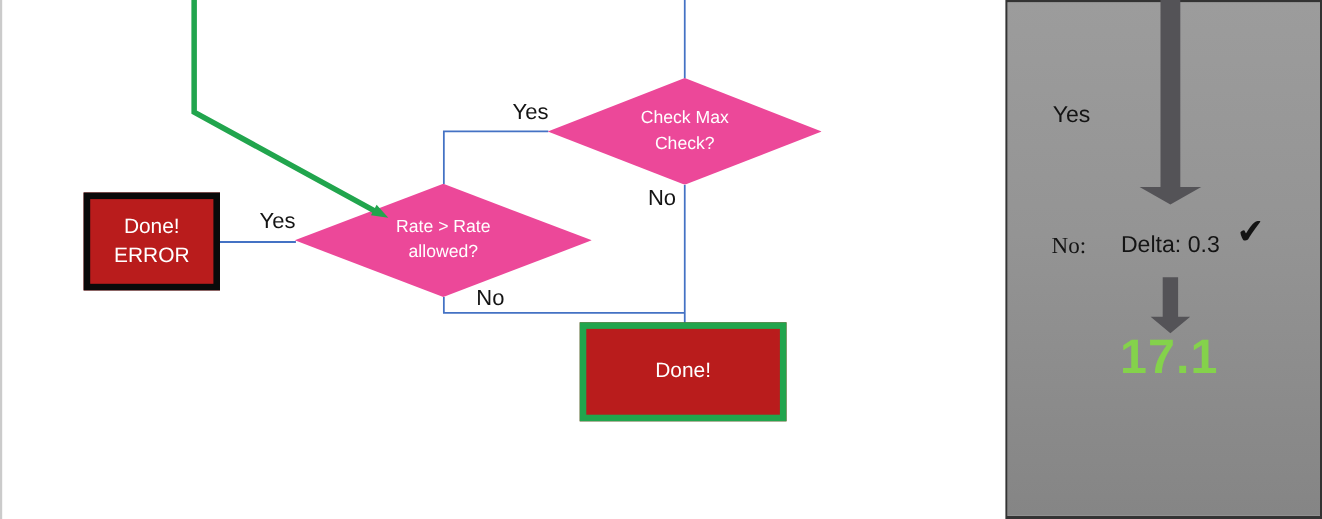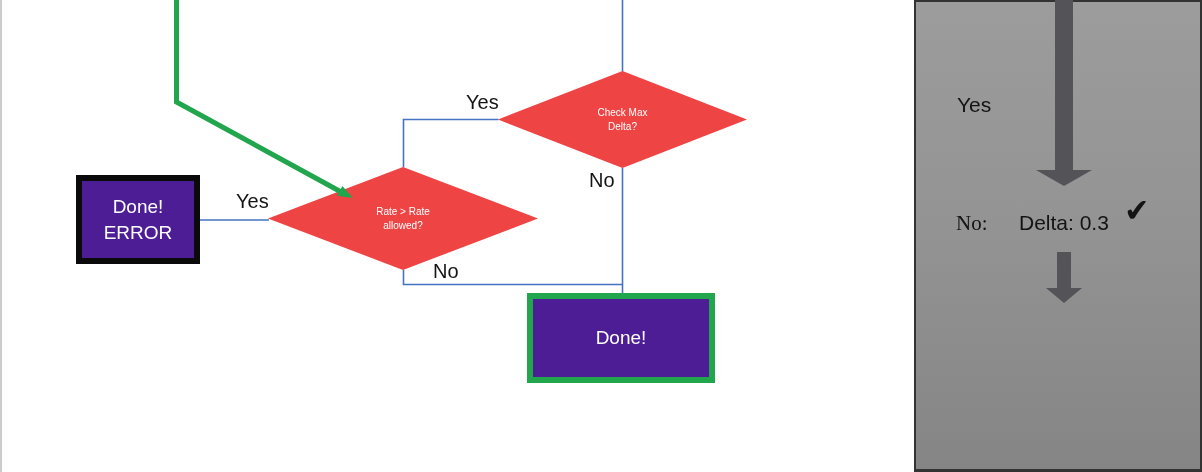--- a/index.html
+++ b/index.html
@@ -9,28 +9,28 @@
   }
   .layer{position:absolute;left:0;top:0;width:1202px;height:472px;pointer-events:none;}
   .conn{fill:none;stroke:#4472C4;stroke-width:1.6px;}
   .green-stroke{fill:none;stroke:#21A54D;stroke-width:5px;}
   
   #left-edge{position:absolute;left:0;top:0;width:2px;height:472px;background:#cbcbcb;}
   
   .diamond{
     position:absolute;display:flex;flex-direction:column;align-items:center;justify-content:center;
     text-align:left;clip-path:polygon(50% 0,100% 50%,50% 100%,0 50%);
-    background:#ef4444;color:#ffffff;font-size:10px;line-height:1.4;
+    background:#ec4899;color:#ffffff;font-size:16px;line-height:1.4;
   }
   #diamond-check-max{left:498px;top:71px;width:249px;height:97px;}
   #diamond-rate-allowed{left:268px;top:167px;width:270px;height:103px;}
   
   .flow-box{
     position:absolute;display:flex;flex-direction:column;align-items:center;justify-content:center;
-    box-sizing:border-box;background:#4c1d95;color:#ffffff;font-size:19px;line-height:1.35;text-align:right;
+    box-sizing:border-box;background:#b91c1c;color:#ffffff;font-size:19px;line-height:1.35;text-align:right;
   }
   #box-done-error{left:76px;top:175px;width:124px;height:89px;border:6px solid #0a0a0a;}
   #box-done{left:527px;top:293px;width:188px;height:90px;border:6px solid #21A54D;}
   
   .edge-label{position:absolute;font-size:20px;color:#141414;}
   #lbl-check-max-yes{left:466px;top:91px;}
   #lbl-check-max-no{left:589px;top:169px;}
   #lbl-rate-yes{left:236px;top:190px;}
   #lbl-rate-no{left:433px;top:260px;}
   
@@ -61,21 +61,21 @@
   <svg class="layer">
     <path class="conn" d="M622.5 0 V71.5" stroke="#4472C4"></path>
     <path class="conn" d="M498.5 119.5 H403.5 V167.5" stroke="#4472C4"></path>
     <path class="conn" d="M622.5 168 V294" stroke="#4472C4"></path>
     <path class="conn" d="M403.5 270 V284.5 H622" stroke="#4472C4"></path>
     <path class="conn" d="M199 220 H269" stroke="#4472C4"></path>
   </svg>
 
   <div class="diamond" id="diamond-check-max">
     <span>Check Max</span>
-    <span>Delta?</span>
+    <span>Check?</span>
   </div>
   <div class="diamond" id="diamond-rate-allowed">
     <span>Rate &gt; Rate</span>
     <span>allowed?</span>
   </div>
 
   <div class="flow-box" id="box-done-error">
     <span>Done!</span>
     <span>ERROR</span>
   </div>
@@ -85,20 +85,21 @@
 
   <span class="edge-label" id="lbl-check-max-yes">Yes</span>
   <span class="edge-label" id="lbl-check-max-no">No</span>
   <span class="edge-label" id="lbl-rate-yes">Yes</span>
   <span class="edge-label" id="lbl-rate-no">No</span>
 
   <span class="panel-text" id="panel-yes">Yes</span>
   <span class="panel-text" id="panel-no">No:</span>
   <span class="panel-text" id="panel-delta">Delta: 0.3</span>
   <span class="panel-text" id="panel-check">✔</span>
+  <div id="panel-result">17.1</div>
 
   <svg class="layer">
     <path class="green-stroke" d="M176.5 0 V102 L343 193" stroke="#21A54D"></path>
     <polygon points="353,198 337.2,195.7 342.4,186.1" fill="#21A54D"></polygon>
     <polygon points="1055,0 1073,0 1073,170 1092,170 1064,186 1036,170 1055,170" fill="#545357"></polygon>
     <polygon points="1057,252 1071,252 1071,288 1082,288 1064,303 1046,288 1057,288" fill="#545357"></polygon>
   </svg>
 
 </div>
 

